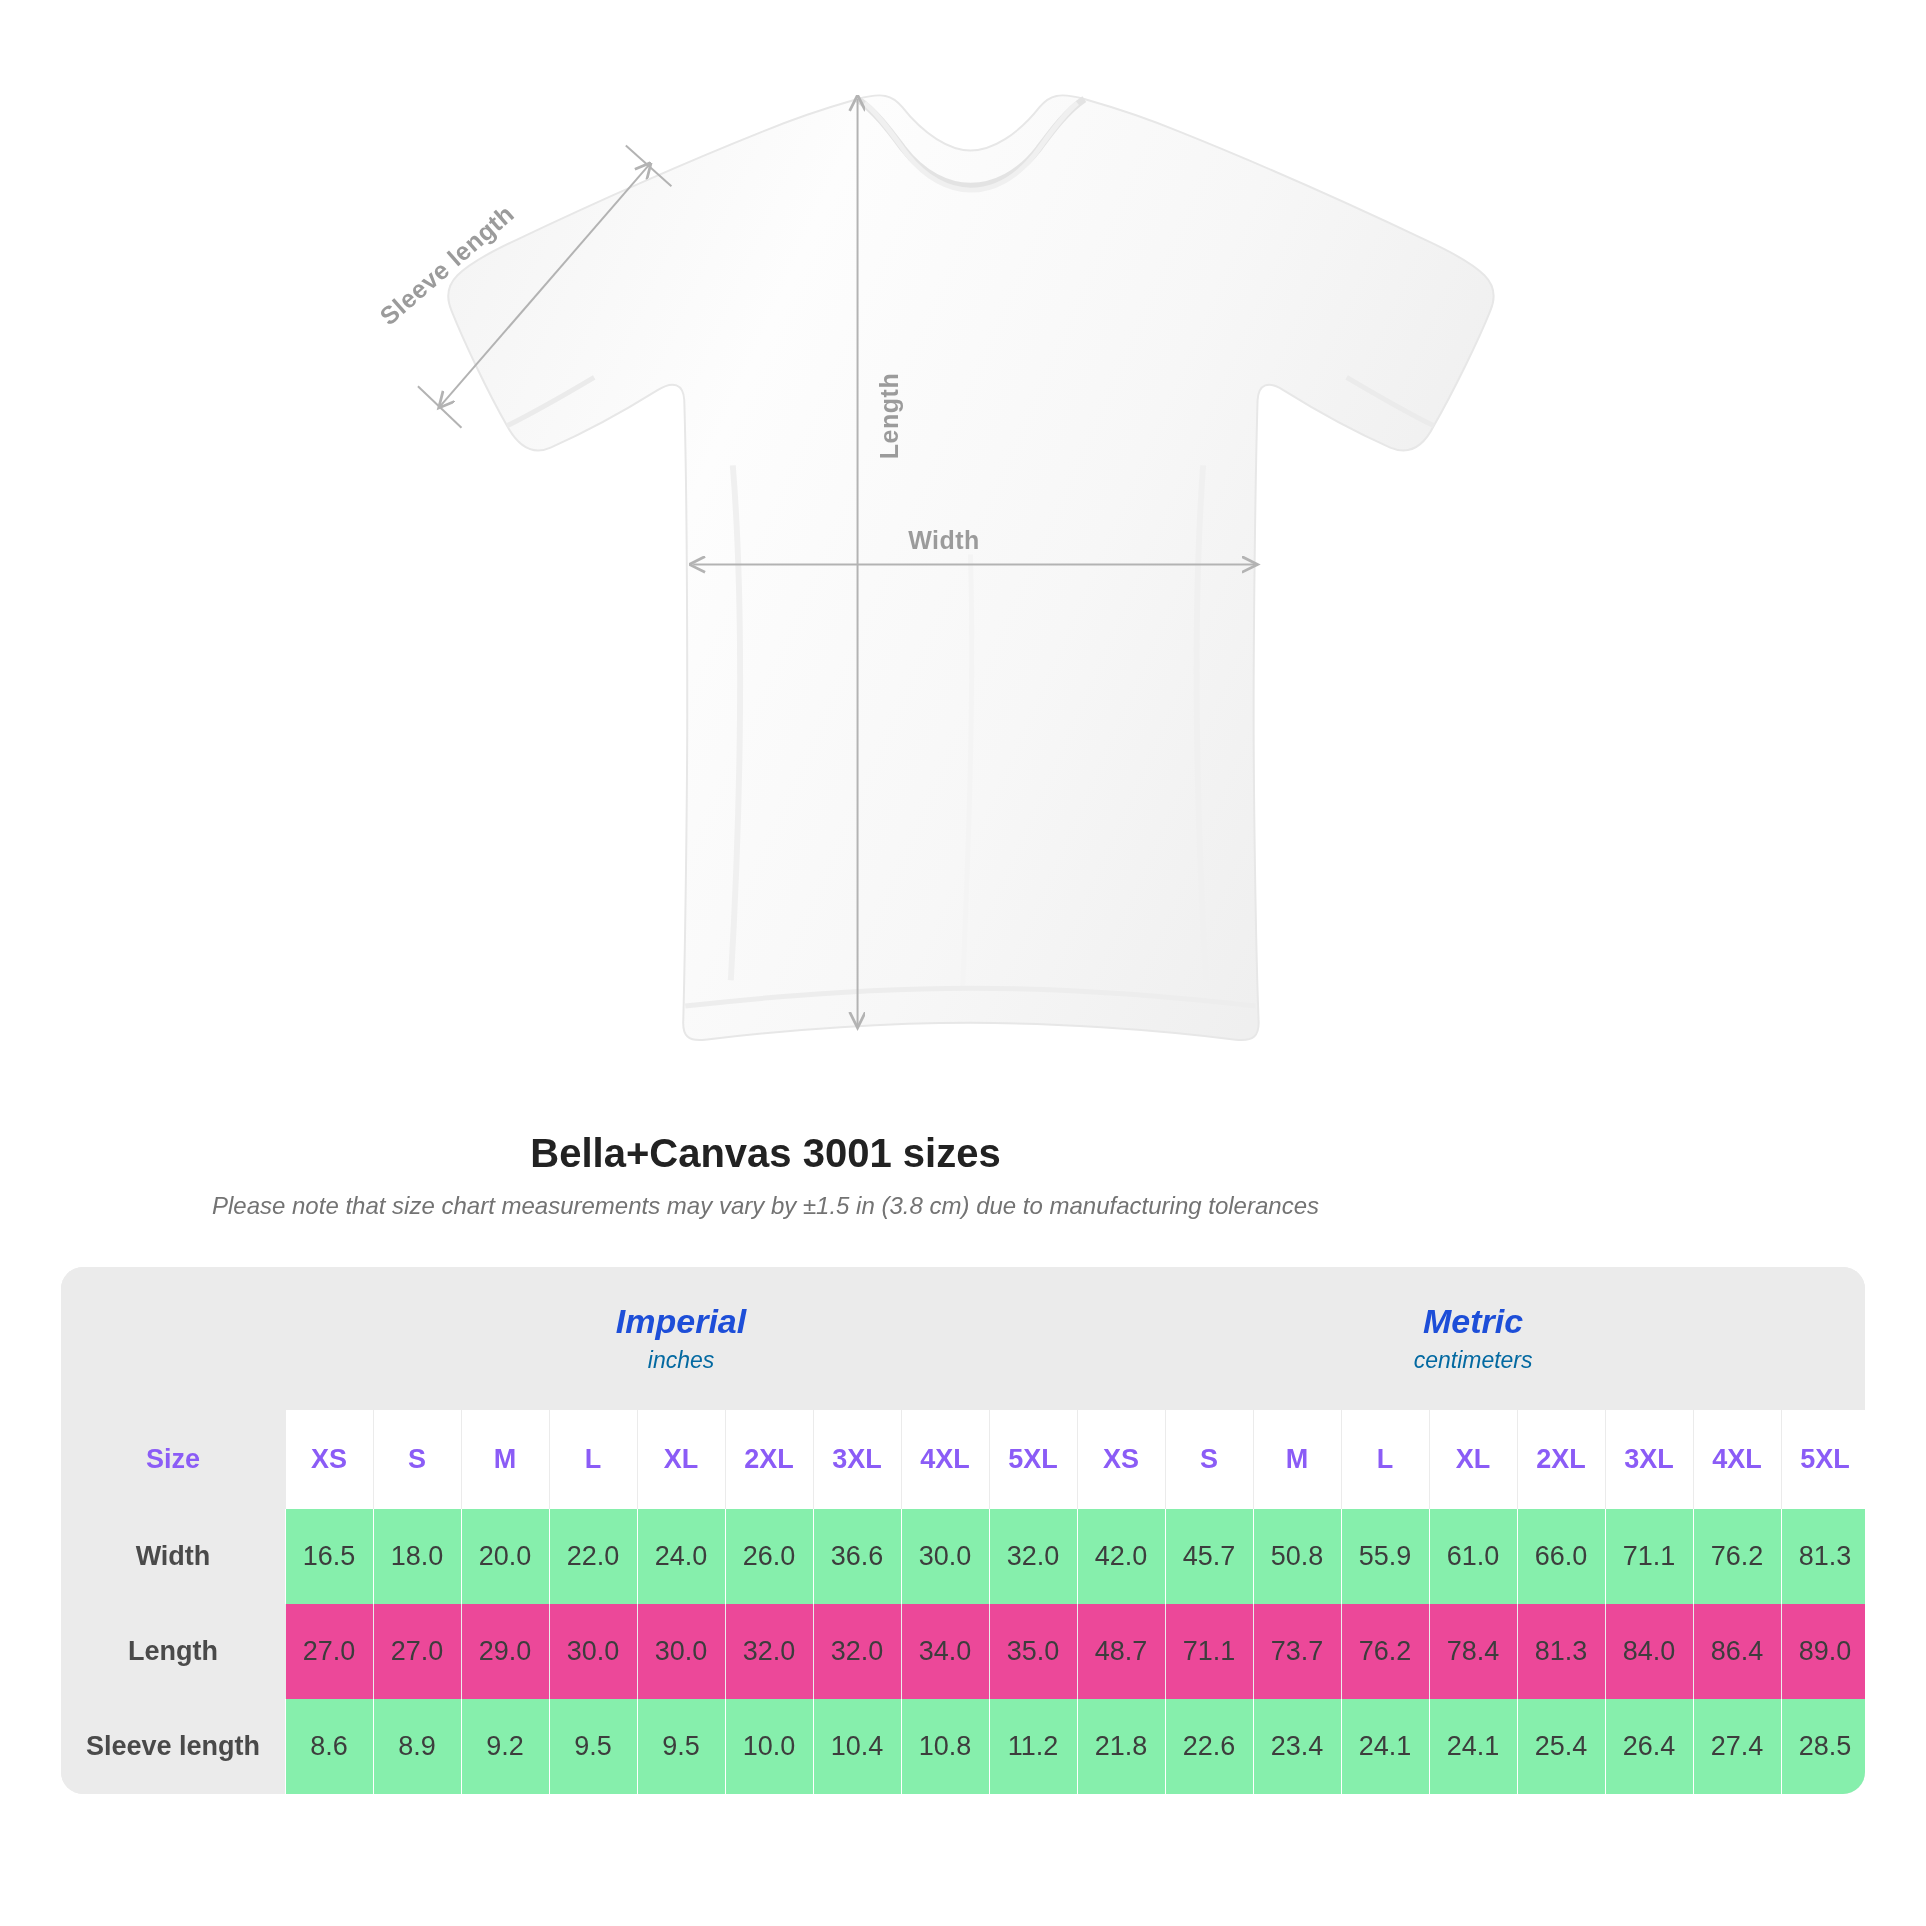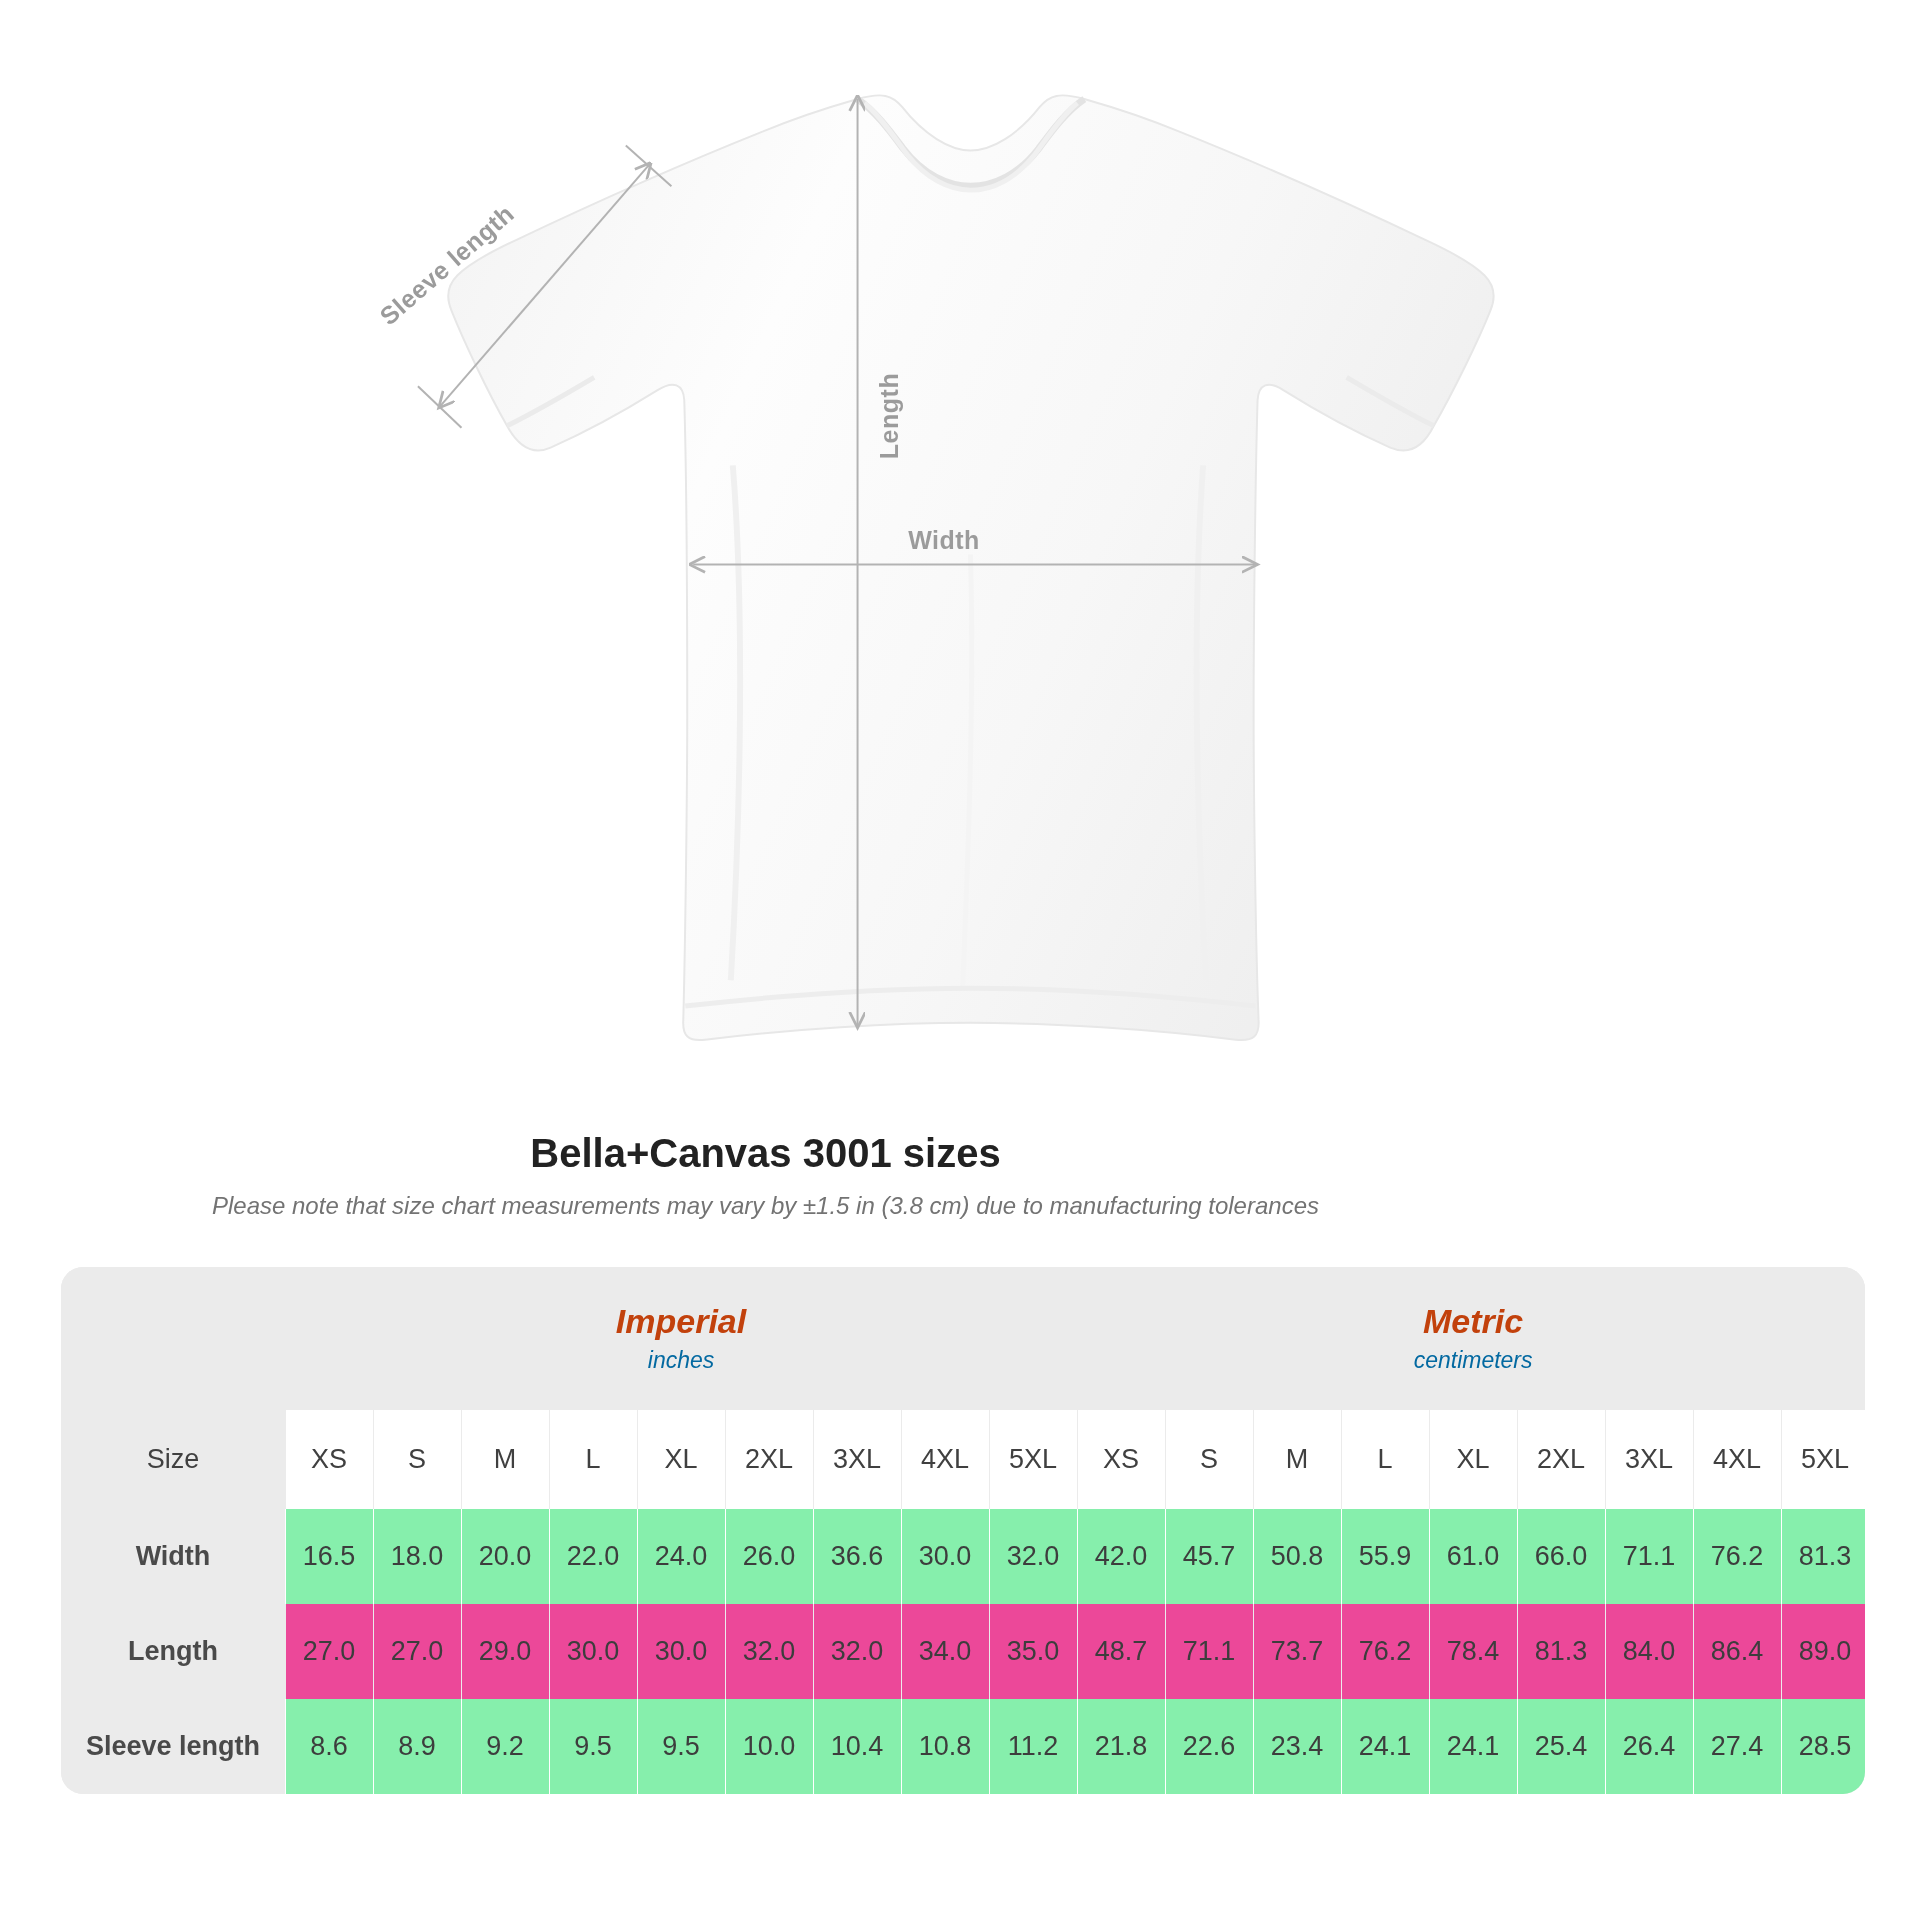--- a/index.html
+++ b/index.html
@@ -109,35 +109,35 @@
   }
 
   .unit-head {
     height: 141px;
     background: #ebebeb;
   }
   .unit-head .unit-name {
     font-size: 34px;
     font-style: italic;
     font-weight: bold;
-    color: #c2410c;
+    color: #1d4ed8;
     line-height: 1.25;
   }
   .unit-head .unit-sub {
     font-size: 23px;
     font-style: italic;
     color: #0369a1;
     line-height: 1.5;
   }
 
   tr.header-row td {
     height: 97px;
     background: #ffffff;
-    font-weight: normal;
-    color: #404040;
+    font-weight: bold;
+    color: #8b5cf6;
     font-size: 27px;
   }
   tr.header-row td.rowlabel {
     background: #ebebeb;
   }
 
   tr.data-row td {
     height: 93px;
     font-size: 27px;
     color: #3d3d3d;

